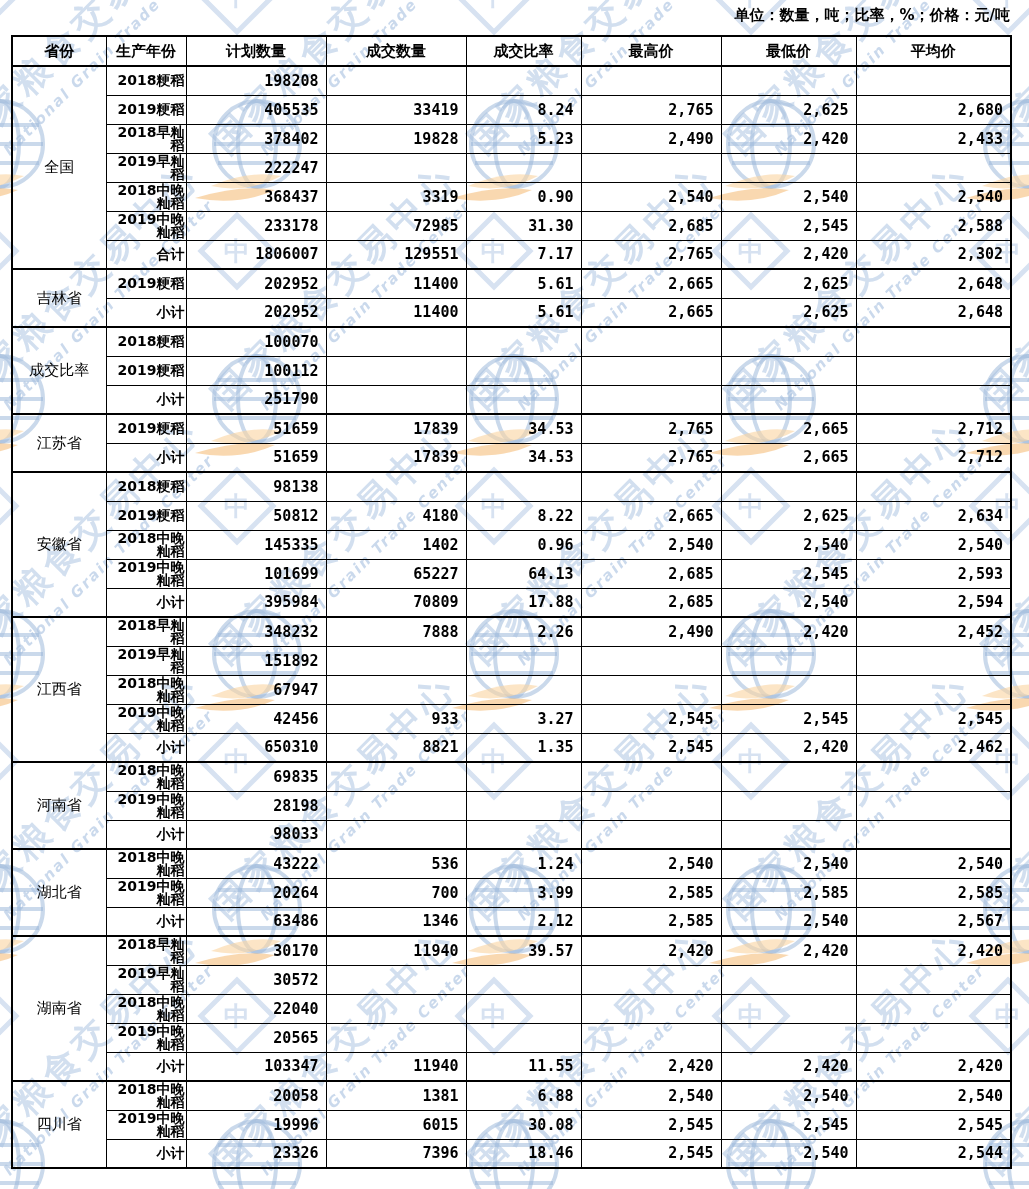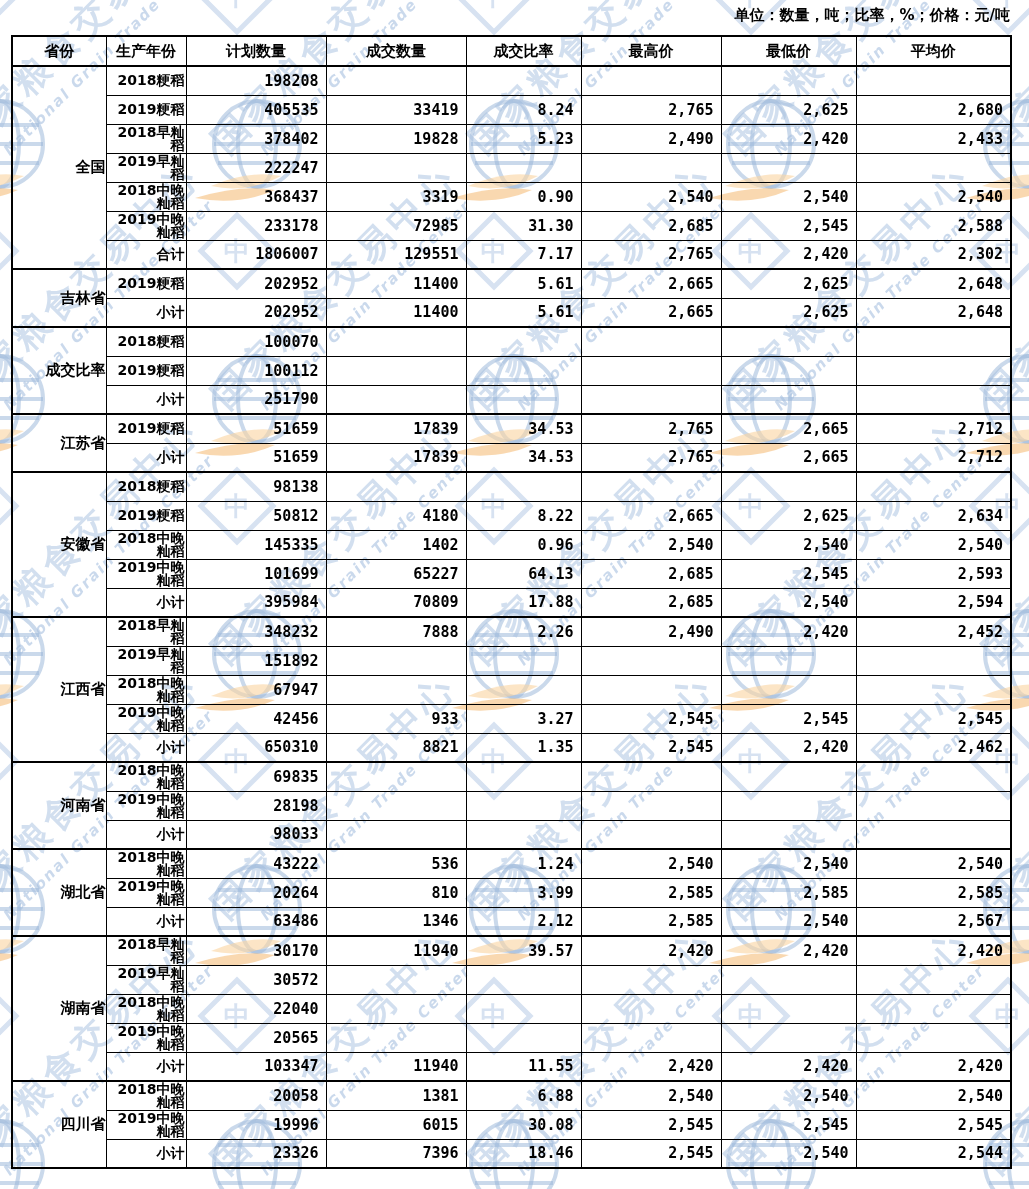--- a/index.html
+++ b/index.html
@@ -79,22 +79,22 @@
   thead tr { height: 30px; }
   tbody tr { height: 29px; }
   th {
     font-size: 15px; font-weight: 700;
     text-align: center; color: #000;
     padding: 0;
   }
   td { color: #000; overflow: hidden; padding: 0; vertical-align: middle; }
   tr.grp td { border-top: 2px solid #000; }
   td.prov {
-    text-align: right;
-    font-size: 15px; font-weight: 700;
+    text-align: center;
+    font-size: 15px; font-weight: 400;
   }
   td.year {
     text-align: right;
     font-size: 14px; font-weight: 700;
     line-height: 13px;
     padding: 0 1px;
   }
   td.num {
     text-align: right;
     font-size: 15px; font-weight: 700;
@@ -915,21 +915,21 @@
         <td class="num">43222</td>
         <td class="num">536</td>
         <td class="num">1.24</td>
         <td class="num">2,540</td>
         <td class="num">2,540</td>
         <td class="num">2,540</td>
       </tr>
       <tr>
         <td class="year">2019中晚籼稻</td>
         <td class="num">20264</td>
-        <td class="num">810</td>
+        <td class="num">700</td>
         <td class="num">3.99</td>
         <td class="num">2,585</td>
         <td class="num">2,585</td>
         <td class="num">2,585</td>
       </tr>
       <tr>
         <td class="year">小计</td>
         <td class="num">63486</td>
         <td class="num">1346</td>
         <td class="num">2.12</td>

